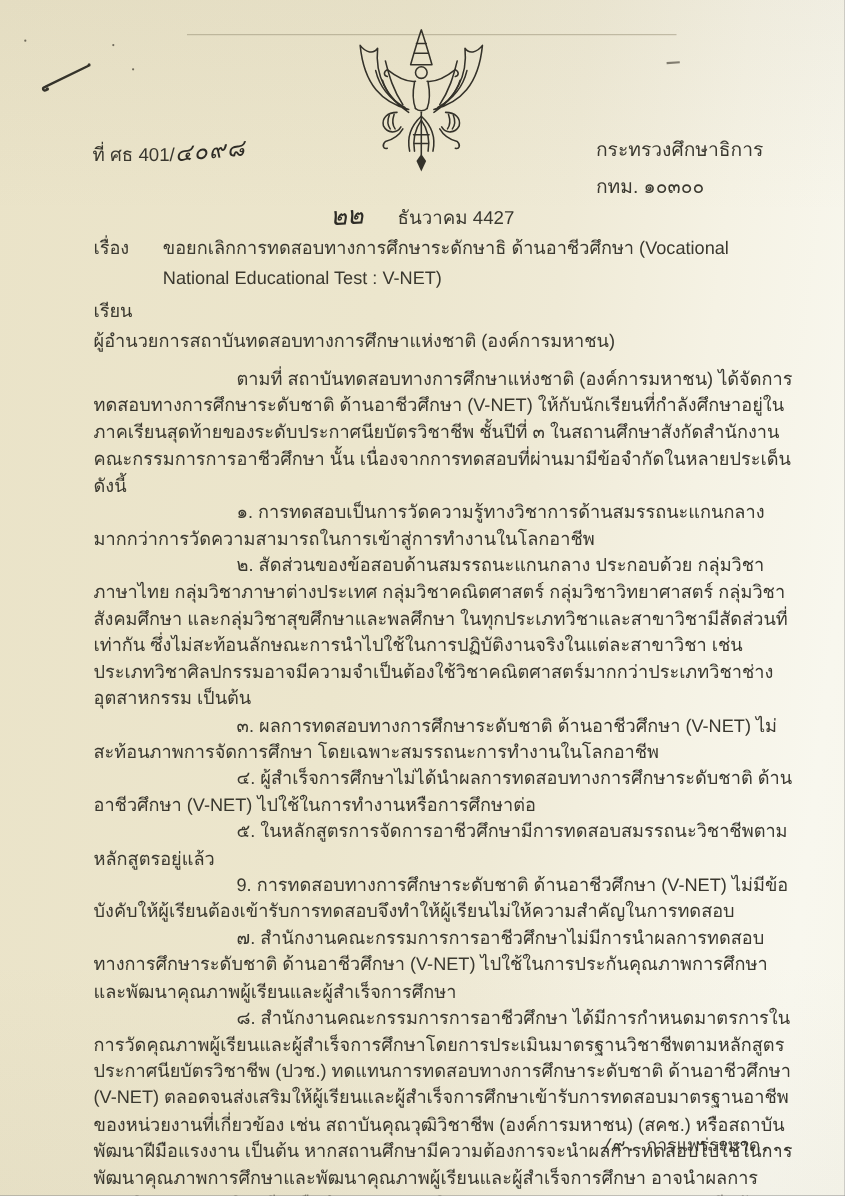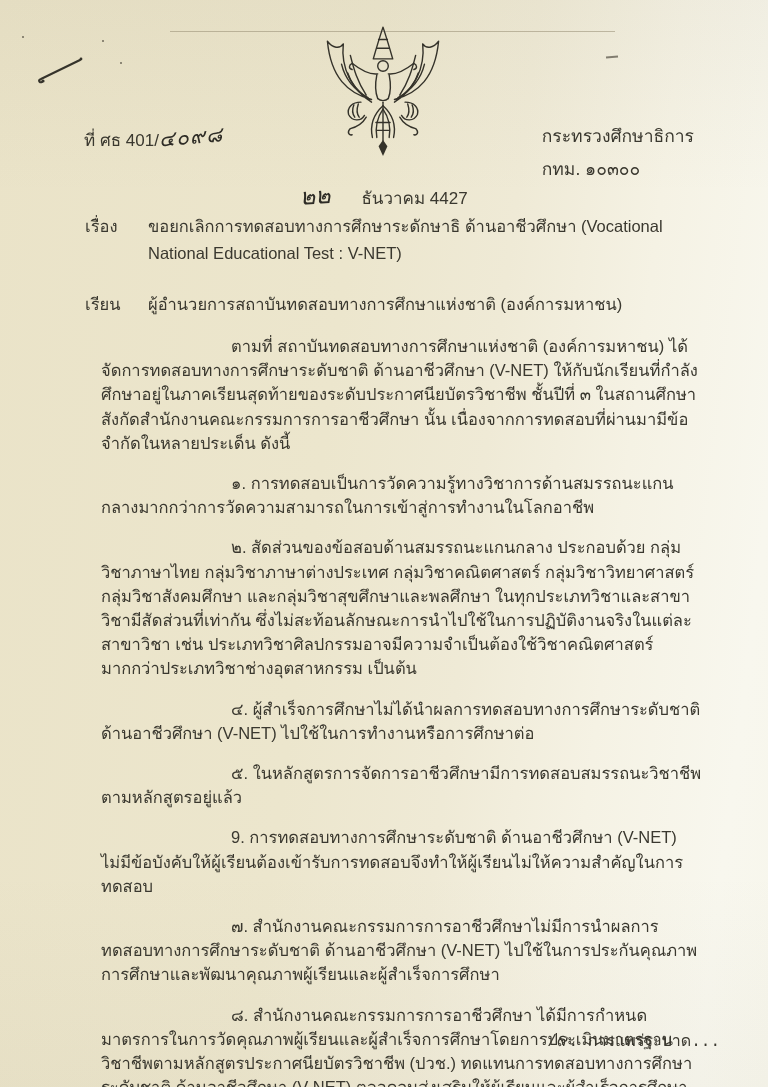--- a/index.html
+++ b/index.html
@@ -53,26 +53,26 @@
     transform:rotate(-4deg);
     margin-right:26px;
   }
 
   .content{
     position:absolute;left:85px;right:42px;top:213px;
   }
   .row{display:flex;font-size:16.5px;line-height:27px;}
   .row .label{width:63px;flex-shrink:0;}
   .row .value{flex:1;}
-  .row.subject{margin-bottom:24px;}
+  .row.subject{margin-bottom:3px;}
   .row.subject .value{max-width:575px;}
-  .row.recipient{margin-bottom:9px;}
+  .row.recipient{margin-bottom:9px;flex-direction:column;}
 
   .body-text p{
-    margin:16px;
+    margin:0;
     font-size:16.5px;
     line-height:24.2px;
     text-indent:130px;
     text-align:left;
   }
   .footer-note{
     position:absolute;right:48px;top:1028px;
     font-size:16px;
     font-family:Liberation Mono, monospace;
   }
@@ -160,20 +160,21 @@
 
     <div class="row recipient">
       <span class="label">เรียน</span>
       <span class="value">ผู้อำนวยการสถาบันทดสอบทางการศึกษาแห่งชาติ (องค์การมหาชน)</span>
     </div>
 
     <div class="body-text">
       <p>ตามที่ สถาบันทดสอบทางการศึกษาแห่งชาติ (องค์การมหาชน) ได้จัดการทดสอบทางการศึกษาระดับชาติ ด้านอาชีวศึกษา (V-NET) ให้กับนักเรียนที่กำลังศึกษาอยู่ในภาคเรียนสุดท้ายของระดับประกาศนียบัตรวิชาชีพ ชั้นปีที่ ๓ ในสถานศึกษาสังกัดสำนักงานคณะกรรมการการอาชีวศึกษา นั้น เนื่องจากการทดสอบที่ผ่านมามีข้อจำกัดในหลายประเด็น ดังนี้</p>
       <p>๑. การทดสอบเป็นการวัดความรู้ทางวิชาการด้านสมรรถนะแกนกลางมากกว่าการวัดความสามารถในการเข้าสู่การทำงานในโลกอาชีพ</p>
       <p>๒. สัดส่วนของข้อสอบด้านสมรรถนะแกนกลาง ประกอบด้วย กลุ่มวิชาภาษาไทย กลุ่มวิชาภาษาต่างประเทศ กลุ่มวิชาคณิตศาสตร์ กลุ่มวิชาวิทยาศาสตร์ กลุ่มวิชาสังคมศึกษา และกลุ่มวิชาสุขศึกษาและพลศึกษา ในทุกประเภทวิชาและสาขาวิชามีสัดส่วนที่เท่ากัน ซึ่งไม่สะท้อนลักษณะการนำไปใช้ในการปฏิบัติงานจริงในแต่ละสาขาวิชา เช่น ประเภทวิชาศิลปกรรมอาจมีความจำเป็นต้องใช้วิชาคณิตศาสตร์มากกว่าประเภทวิชาช่างอุตสาหกรรม เป็นต้น</p>
+      <p>๓. ผลการทดสอบทางการศึกษาระดับชาติ ด้านอาชีวศึกษา (V-NET) ไม่สะท้อนภาพการจัดการศึกษา โดยเฉพาะสมรรถนะการทำงานในโลกอาชีพ</p>
       <p>๔. ผู้สำเร็จการศึกษาไม่ได้นำผลการทดสอบทางการศึกษาระดับชาติ ด้านอาชีวศึกษา (V-NET) ไปใช้ในการทำงานหรือการศึกษาต่อ</p>
       <p>๕. ในหลักสูตรการจัดการอาชีวศึกษามีการทดสอบสมรรถนะวิชาชีพตามหลักสูตรอยู่แล้ว</p>
       <p>9. การทดสอบทางการศึกษาระดับชาติ ด้านอาชีวศึกษา (V-NET) ไม่มีข้อบังคับให้ผู้เรียนต้องเข้ารับการทดสอบจึงทำให้ผู้เรียนไม่ให้ความสำคัญในการทดสอบ</p>
       <p>๗. สำนักงานคณะกรรมการการอาชีวศึกษาไม่มีการนำผลการทดสอบทางการศึกษาระดับชาติ ด้านอาชีวศึกษา (V-NET) ไปใช้ในการประกันคุณภาพการศึกษาและพัฒนาคุณภาพผู้เรียนและผู้สำเร็จการศึกษา</p>
       <p>๘. สำนักงานคณะกรรมการการอาชีวศึกษา ได้มีการกำหนดมาตรการในการวัดคุณภาพผู้เรียนและผู้สำเร็จการศึกษาโดยการประเมินมาตรฐานวิชาชีพตามหลักสูตรประกาศนียบัตรวิชาชีพ (ปวช.) ทดแทนการทดสอบทางการศึกษาระดับชาติ ด้านอาชีวศึกษา (V-NET) ตลอดจนส่งเสริมให้ผู้เรียนและผู้สำเร็จการศึกษาเข้ารับการทดสอบมาตรฐานอาชีพของหน่วยงานที่เกี่ยวข้อง เช่น สถาบันคุณวุฒิวิชาชีพ (องค์การมหาชน) (สคช.) หรือสถาบันพัฒนาฝีมือแรงงาน เป็นต้น หากสถานศึกษามีความต้องการจะนำผลการทดสอบไปใช้ในการพัฒนาคุณภาพการศึกษาและพัฒนาคุณภาพผู้เรียนและผู้สำเร็จการศึกษา อาจนำผลการประเมินมาตรฐานวิชาชีพหรือนำผลการประเมินสมรรถนะบุคคลตามมาตรฐานอาชีพดังกล่าวไปใช้ได้ เนื่องจากหลักสูตรอาชีวศึกษาทุกระดับได้มีการพัฒนาหลักสูตรโดยการยึดโยงกับกรอบคุณวุฒิแห่งชาติทุกสาขาวิชา ซึ่งสะท้อนคุณภาพผู้เรียนและผู้สำเร็จการศึกษาอาชีวศึกษาอย่างแท้จริง</p>
     </div>
 
   </div>
 
   <div class="footer-note">/๙. การแพร่ระบาด...</div>

